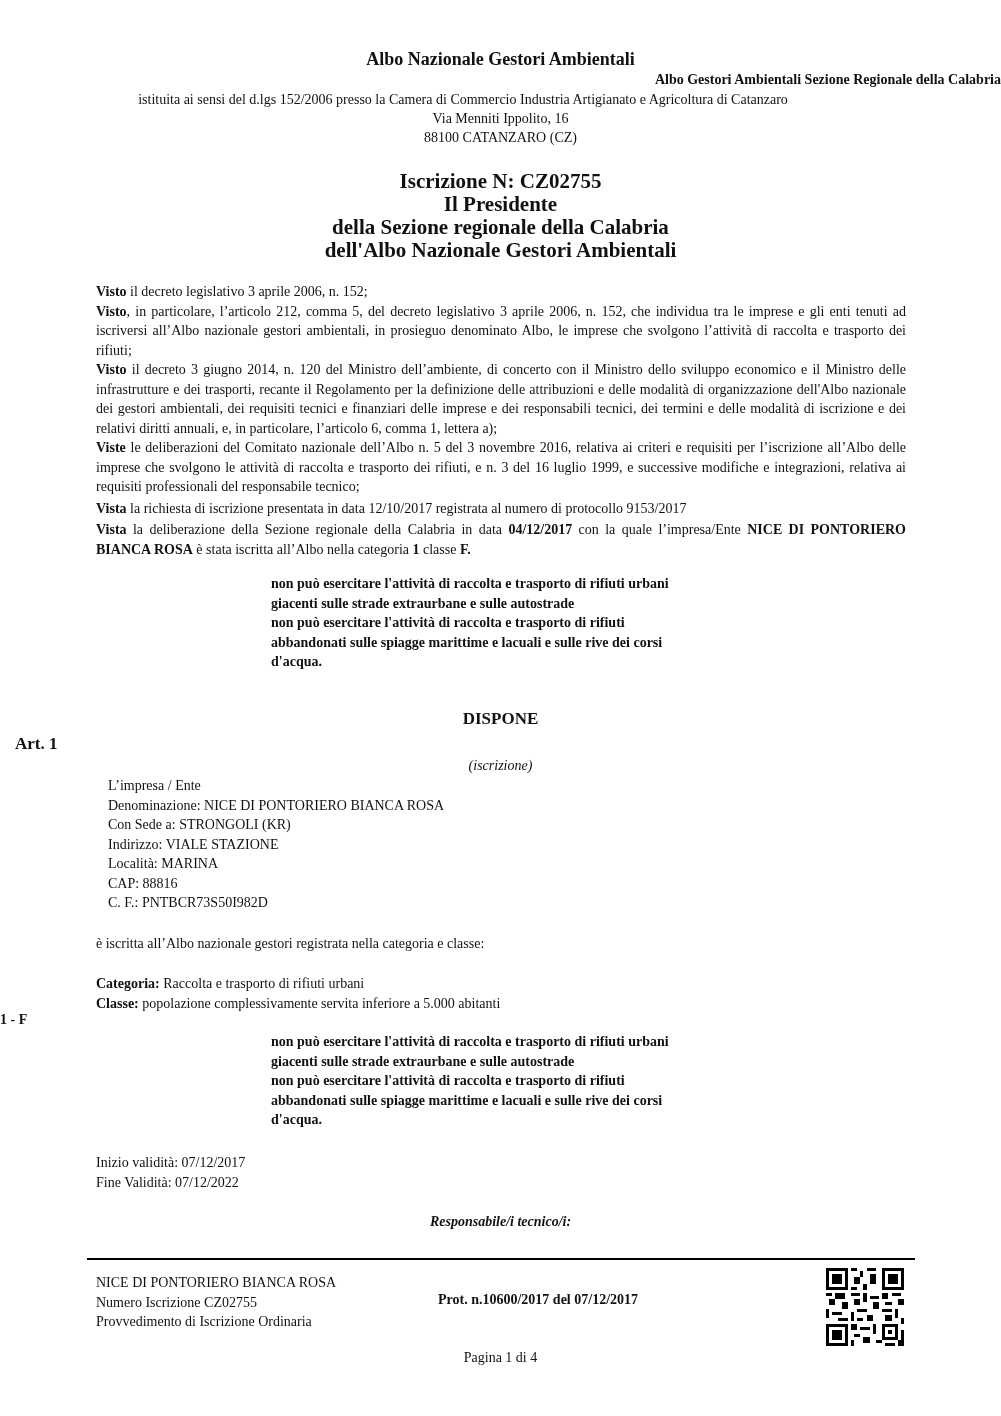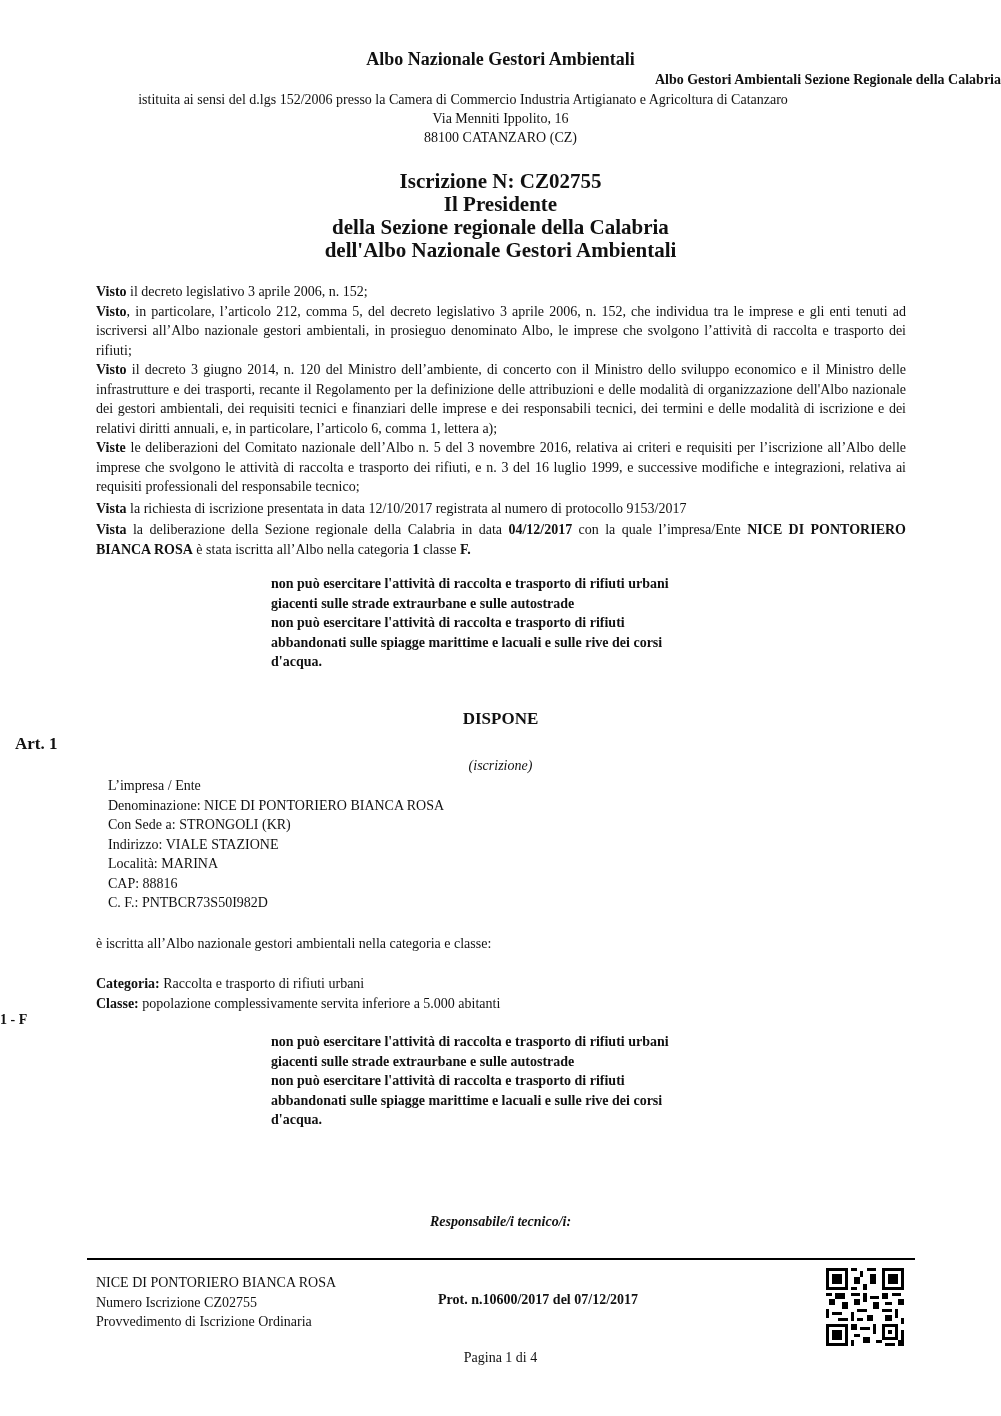--- a/index.html
+++ b/index.html
@@ -88,37 +88,41 @@
   <div class="info-list">
     <span class="line">L’impresa / Ente</span>
     <span class="line">Denominazione:  NICE  DI PONTORIERO  BIANCA  ROSA</span>
     <span class="line">Con Sede a: STRONGOLI  (KR)</span>
     <span class="line">Indirizzo:  VIALE  STAZIONE</span>
     <span class="line">Località:  MARINA</span>
     <span class="line">CAP:  88816</span>
     <span class="line">C. F.: PNTBCR73S50I982D</span>
   </div>
 
-  <div class="iscritta">è iscritta all’Albo  nazionale gestori ambientali  nella  categoria e classe:</div>
+  <div class="iscritta">è iscritta all’Albo  nazionale gestori registrata  nella  categoria e classe:</div>
 
   <div class="cat">
     <span class="line"><span class="b">Categoria:</span><span>  Raccolta e trasporto di rifiuti  urbani</span></span>
     <span class="line"><span class="b">Classe:</span><span> popolazione complessivamente servita inferiore  a 5.000  abitanti</span></span>
   </div>
 
   <div class="classe-code">1 - F</div>
 
   <div class="indent-block" style="top:1032px;">
     <div class="line">non può esercitare l'attività di raccolta e trasporto  di rifiuti urbani</div>
     <div class="line">giacenti sulle strade extraurbane  e sulle autostrade</div>
     <div class="line">non può esercitare l'attività di raccolta e trasporto  di rifiuti</div>
     <div class="line">abbandonati  sulle spiagge marittime  e lacuali e sulle rive dei corsi</div>
     <div class="line">d'acqua.</div>
   </div>
 
+  <div class="validity">
+    <span class="line">Inizio  validità:  07/12/2017</span>
+    <span class="line">Fine Validità:  07/12/2022</span>
+  </div>
 
   <div class="resp">Responsabile/i tecnico/i:</div>
 
   <div class="rule"></div>
 
   <div class="footer-left">
     <span class="line">NICE  DI PONTORIERO  BIANCA  ROSA</span>
     <span class="line">Numero  Iscrizione  CZ02755</span>
     <span class="line">Provvedimento  di Iscrizione  Ordinaria</span>
   </div>

